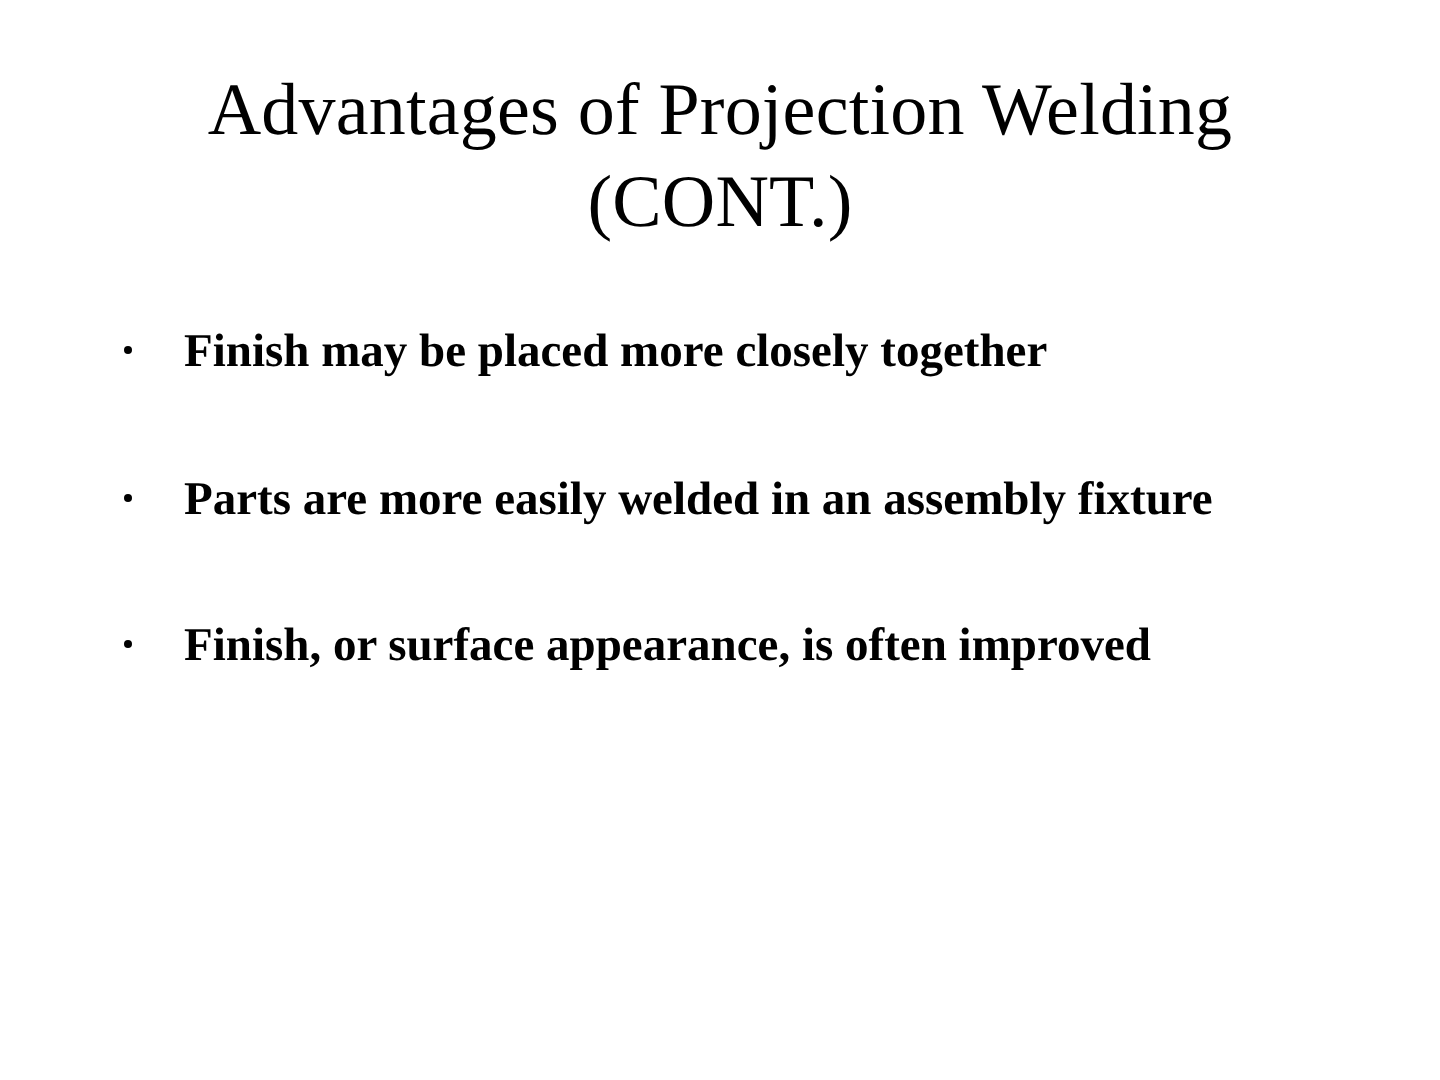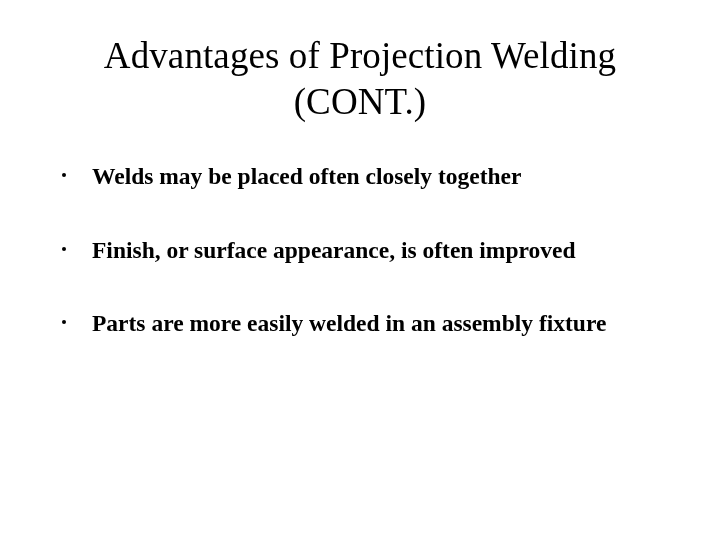--- a/index.html
+++ b/index.html
@@ -88,28 +88,28 @@
 <body>
 
 <div class="slide">
 
   <h1 class="slide-title">Advantages of Projection Welding (CONT.)</h1>
 
   <ul class="body-list">
 
     <li class="bullet-item">
       <span class="bullet-marker"></span>
-      <span class="bullet-text">Welds may be placed often closely together</span>
+      <span class="bullet-text">Finish may be placed more closely together</span>
+    </li>
+
+    <li class="bullet-item">
+      <span class="bullet-marker"></span>
+      <span class="bullet-text">Parts are more easily welded in an assembly fixture</span>
     </li>
 
     <li class="bullet-item">
       <span class="bullet-marker"></span>
       <span class="bullet-text">Finish, or surface appearance, is often improved</span>
     </li>
 
-    <li class="bullet-item">
-      <span class="bullet-marker"></span>
-      <span class="bullet-text">Parts are more easily welded in an assembly fixture</span>
-    </li>
-
 
   </ul>
 </div>
 
 </body></html>

